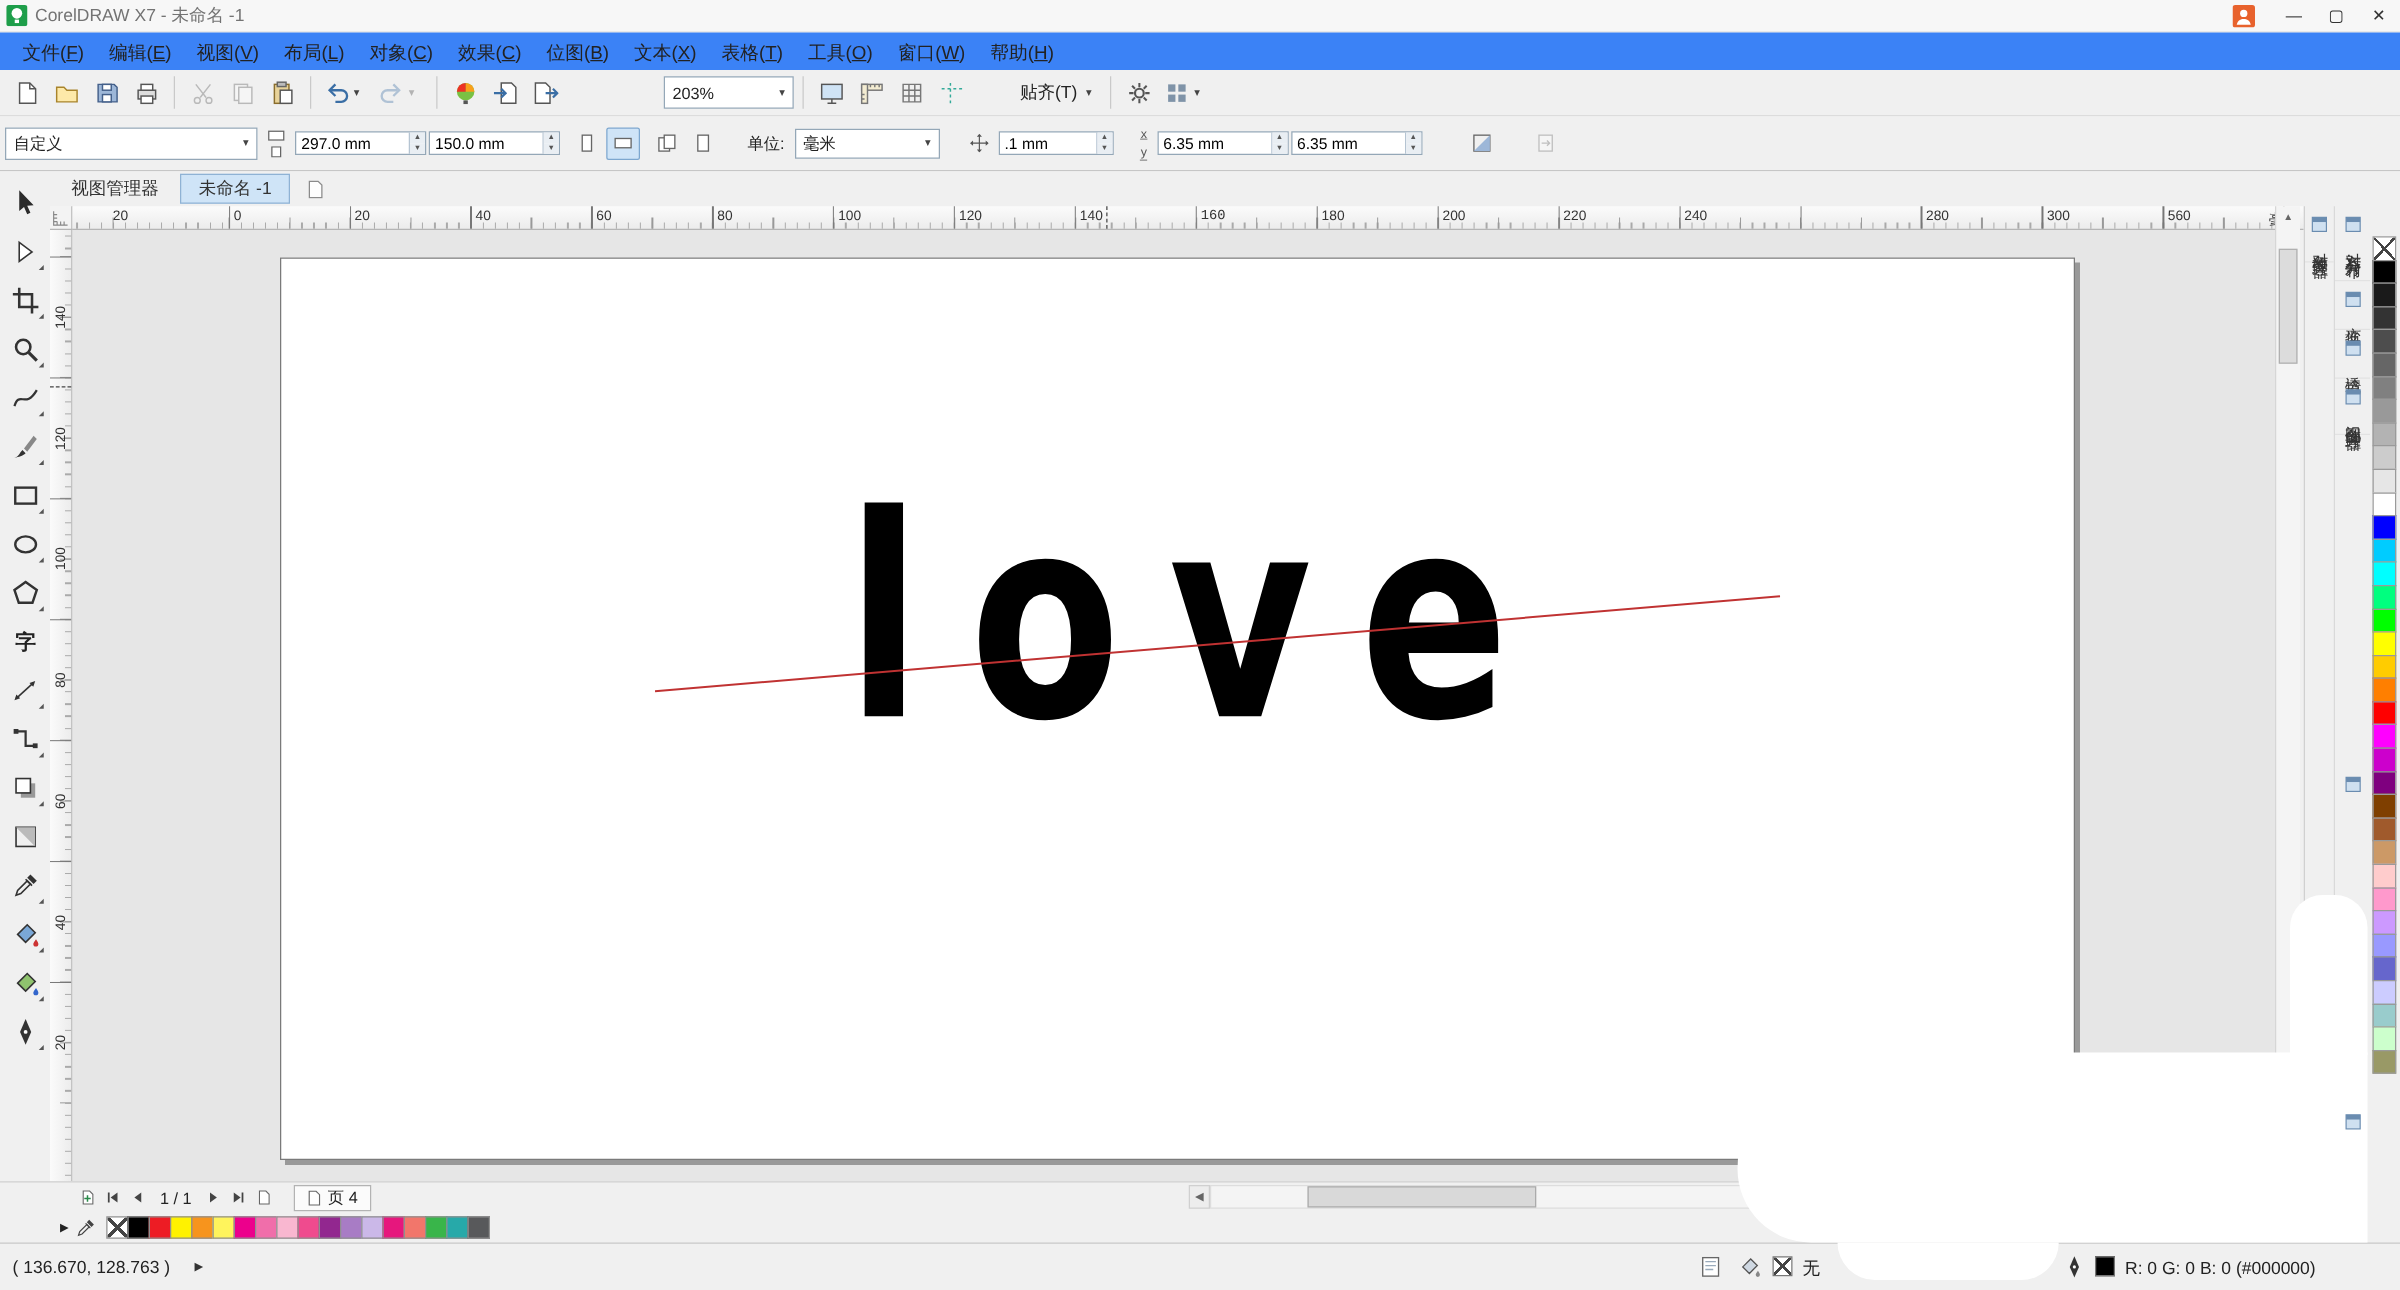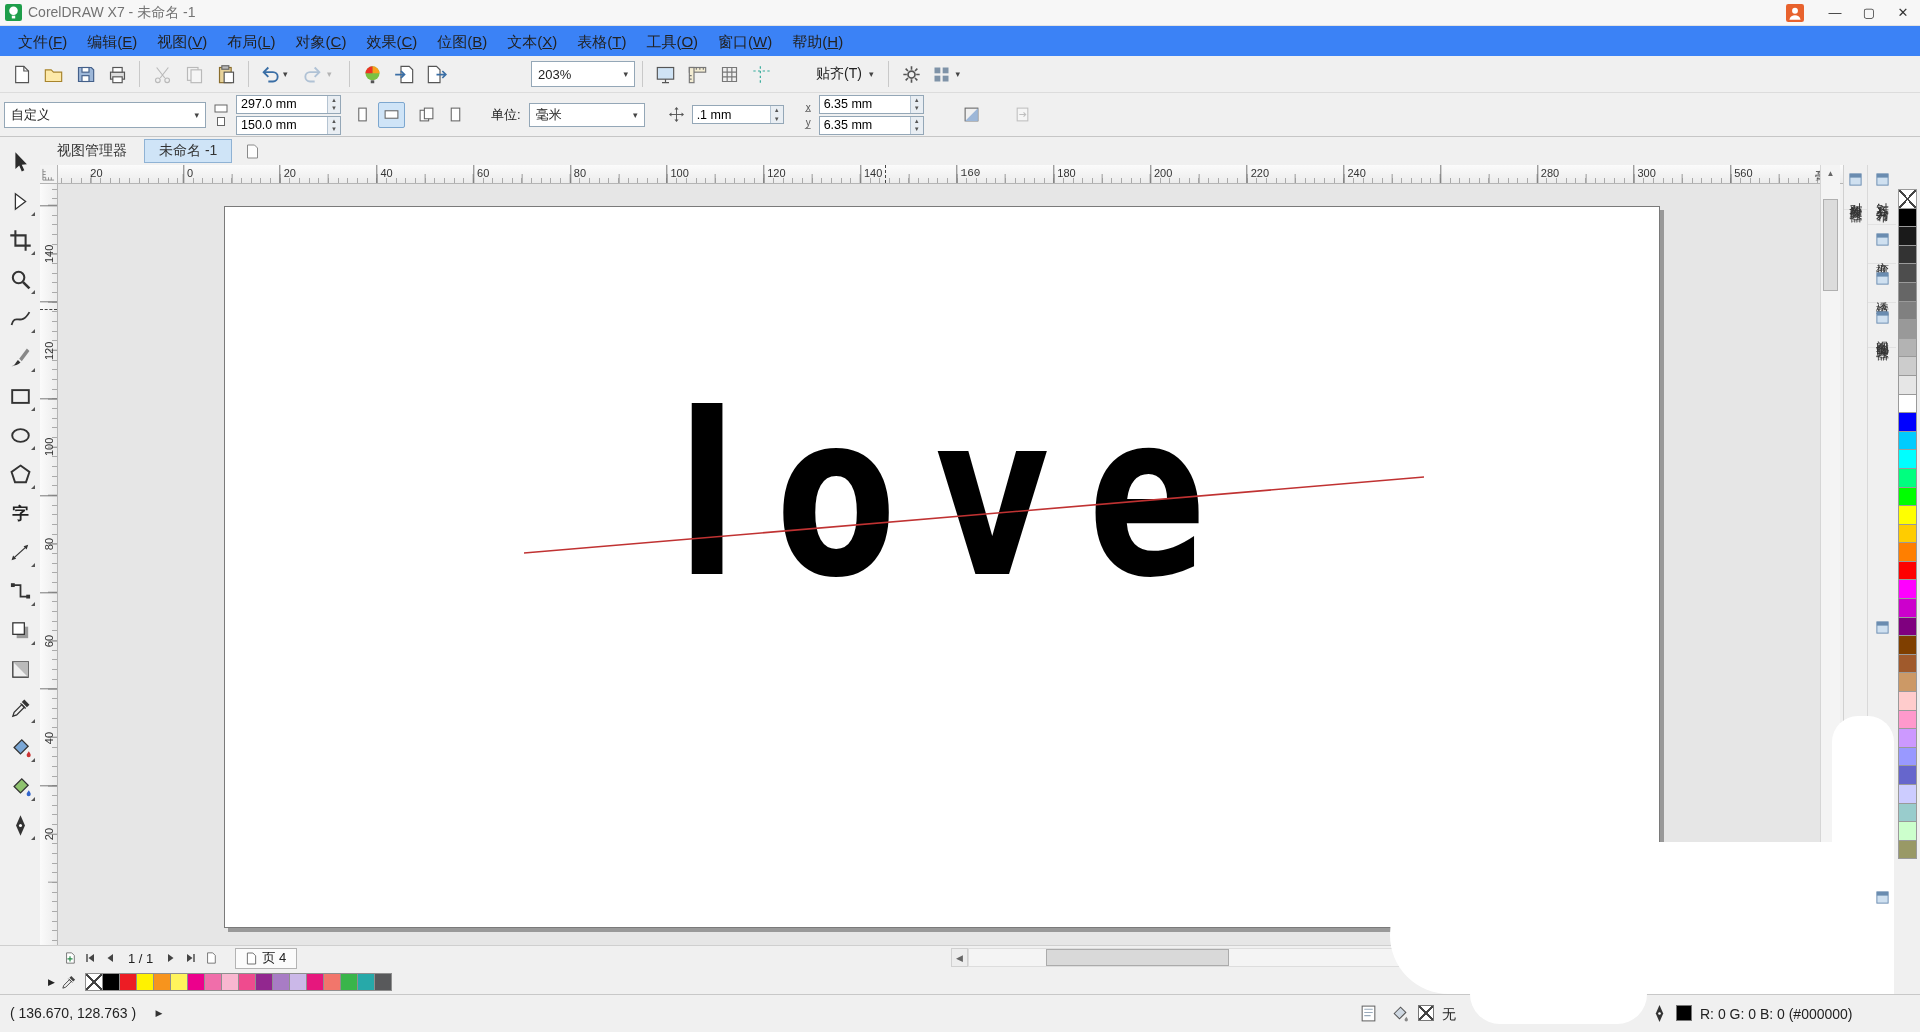--- a/index.html
+++ b/index.html
@@ -26,21 +26,21 @@
 .tsep{width:1px;height:26px;background:#c9c9c9;margin:0 5px}
 .select{height:26px;background:#fff;border:1px solid #94a7b7;display:flex;align-items:center;padding:0 6px;font-size:13px}
 .zoom-select{width:104px;margin-left:78px}
 .select .dd{margin-left:auto}
 .tb-text{display:flex;align-items:center;gap:4px;padding:0 8px;height:28px;font-size:14px;margin-left:30px}
 
 .propbar{position:absolute;left:0;top:93px;right:0;height:44px;display:flex;align-items:center;padding:0 4px;gap:8px;border-bottom:1px solid #c6c6c6;background:#f0f0f0;font-size:13px}
 .preset-select{width:202px;height:26px}
 .dim-icons,.dup-icons{display:flex;flex-direction:column;gap:4px;align-items:center;font-size:10px;color:#555}
 .dim-icons svg{width:14px;height:9px}
-.spin-col{display:flex;flex-direction:column;gap:2px}
+.spin-col{display:flex;flex-direction:row;gap:2px}
 .spin{position:relative;width:105px;height:19px;background:#fff;border:1px solid #94a7b7}
 .spin input{width:100%;height:100%;border:0;outline:none;font-size:12.5px;padding:0 16px 0 4px;background:transparent}
 .spin .arr{position:absolute;right:0;top:0;bottom:0;width:13px;border-left:1px solid #b5c4d2;display:flex;flex-direction:column}
 .spin .arr span{flex:1;display:flex;align-items:center;justify-content:center;font-size:6px;color:#555;background:#e9eef3}
 .pb-group{display:flex;gap:2px}
 .pb-btn{width:27px;height:26px;display:flex;align-items:center;justify-content:center;border:1px solid transparent;border-radius:2px}
 .pb-btn svg{width:17px;height:17px}
 .pb-btn.active{background:#cfe4f7;border-color:#7da7cf}
 .pb-btn.dis{opacity:.35}
 .pb-label{color:#222;margin-left:14px}

